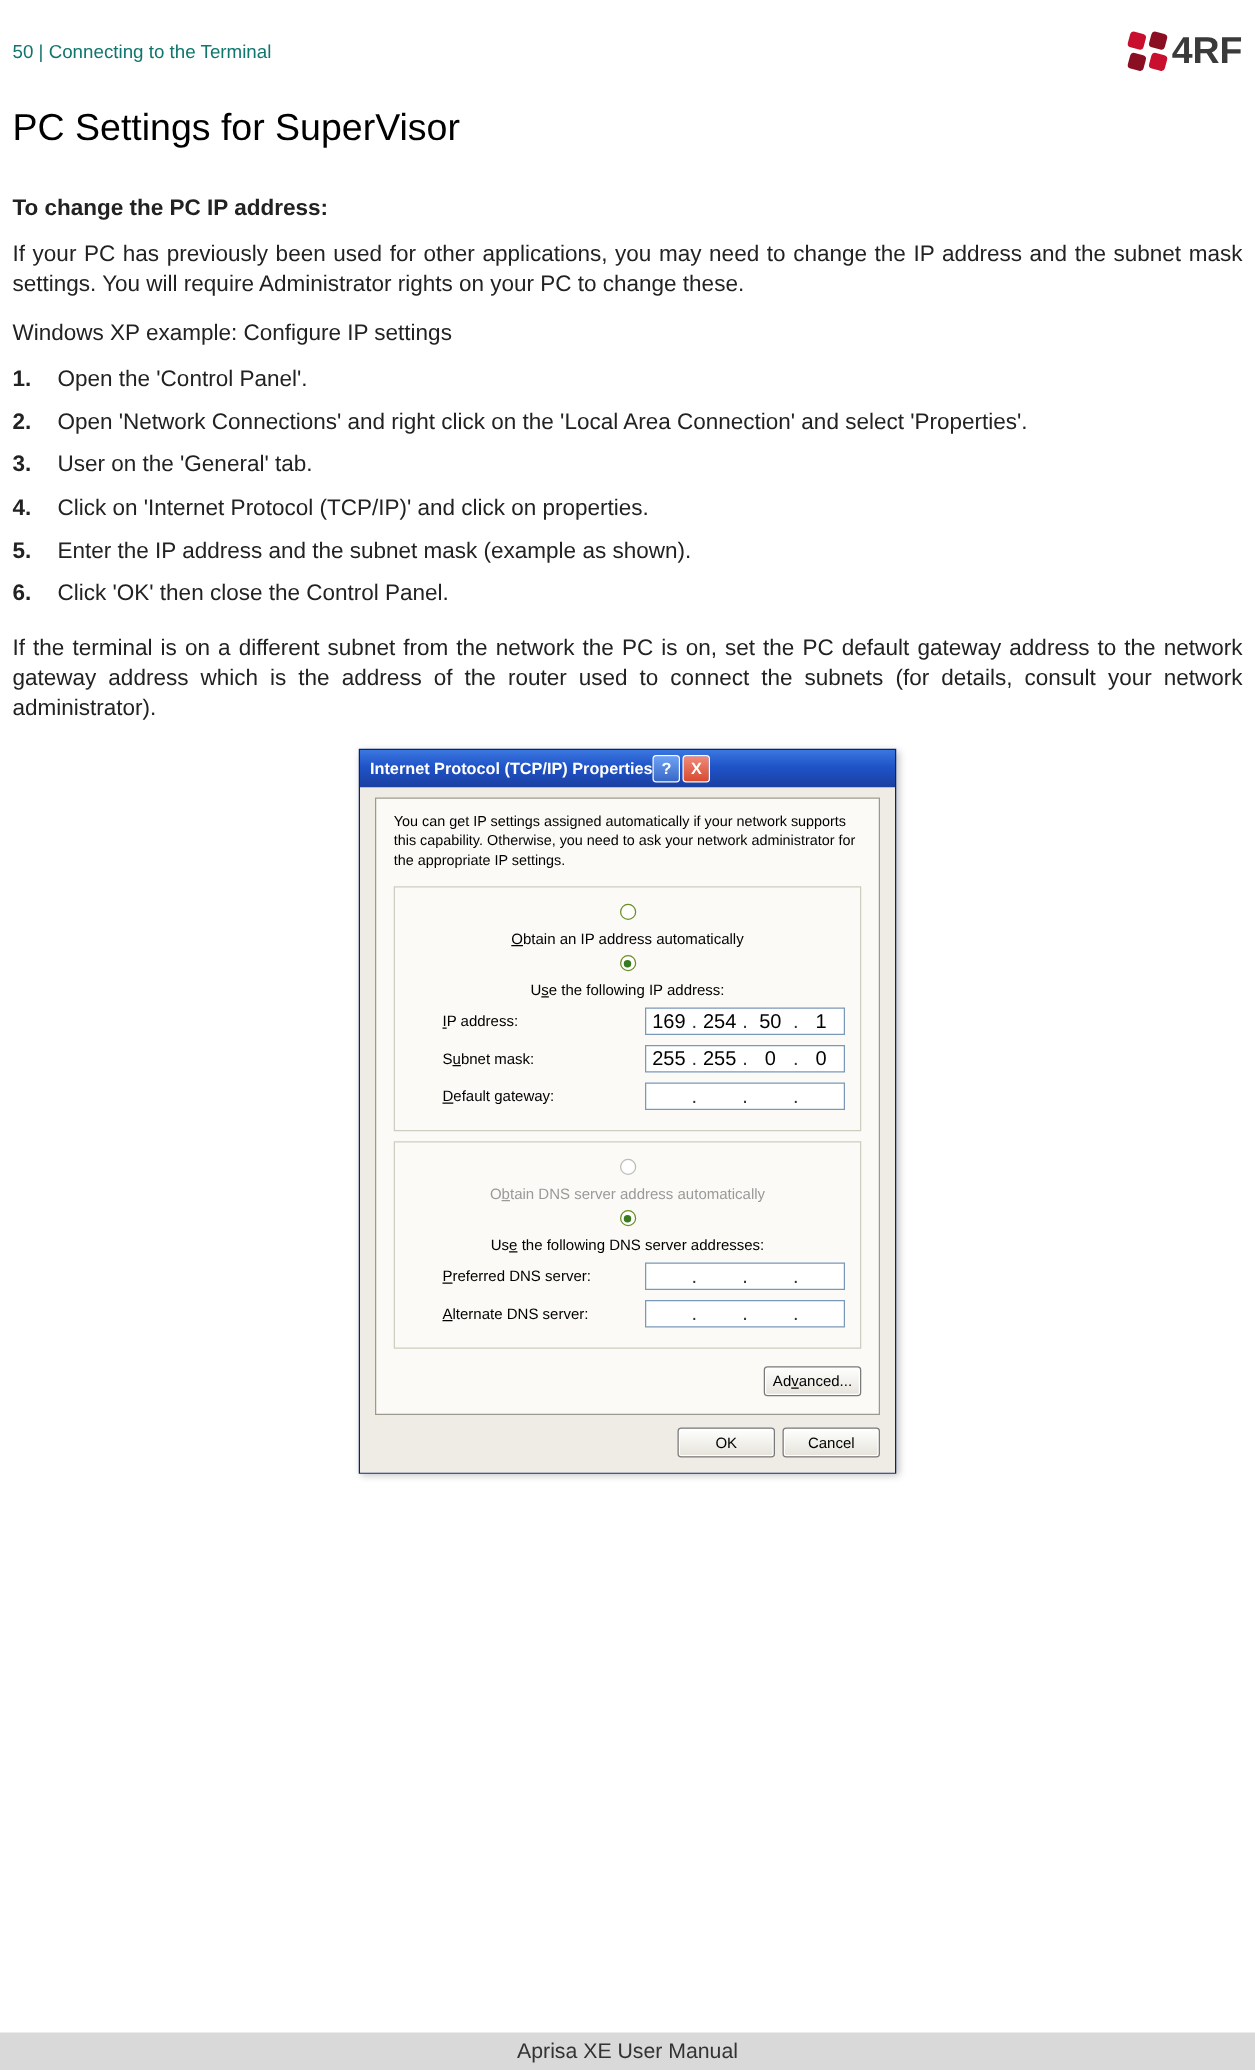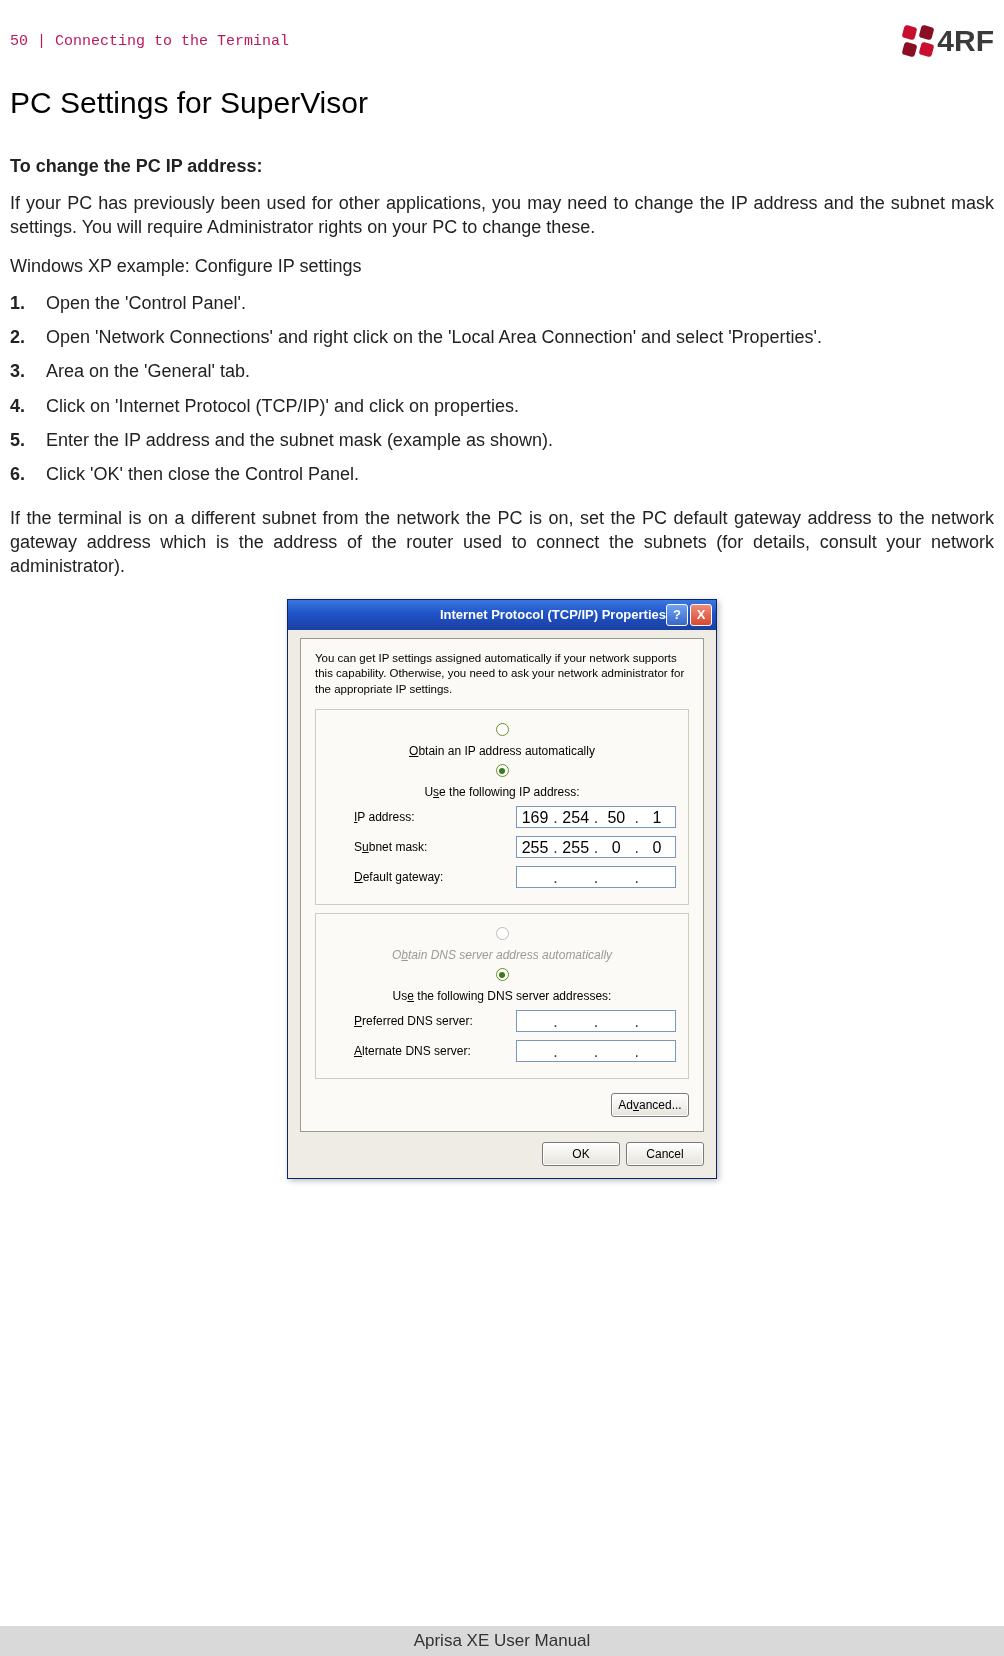--- a/index.html
+++ b/index.html
@@ -15,22 +15,22 @@
     padding: 24px 10px 0 10px;
   }
   .hdr {
     display: flex;
     justify-content: space-between;
     align-items: center;
     margin-bottom: 28px;
   }
   .hdr-left {
     font-size: 15px;
-    font-family: Liberation Mono, monospace;
-    color: #be185d;
+    font-family: Liberation Sans, sans-serif;
+    color: #0f766e;
   }
   .logo { display: flex; align-items: center; gap: 4px; }
   .logo-dots { width: 30px; height: 30px; position: relative; }
   .logo-dots span {
     position: absolute; width: 13px; height: 13px; border-radius: 3px;
     transform: rotate(15deg);
   }
   .d1 { background:#c8102e; top:0; left:0; }
   .d2 { background:#8a0f22; top:0; right:0; }
   .d3 { background:#8a0f22; bottom:0; left:0; }
@@ -81,21 +81,21 @@
     border: 1px solid #0a246a;
     background: linear-gradient(#e9e7e3,#e9e7e3);
     font-family: Tahoma, sans-serif;
     font-size: 12px;
     color:#000;
     box-shadow: 2px 2px 6px rgba(0,0,0,.25);
   }
   .xp-titlebar {
     height: 30px;
     background: linear-gradient(#3b77e0,#1f53c8 45%,#1b3fa0);
-    display:flex; align-items:center; justify-content:flex-end;
+    display:flex; align-items:center; justify-content:flex-start;
     padding: 0 4px 0 8px;
     color:#fff;
     font-weight:700;
     font-size:13px;
   }
   .xp-titlebar .btns { display:flex; gap:2px; }
   .xp-btn {
     width:22px; height:22px; border:1px solid #fff; border-radius:3px;
     display:flex; align-items:center; justify-content:center;
     font-weight:700; font-size:13px;
@@ -118,21 +118,21 @@
   .fieldset {
     border:1px solid #cfccc0; padding: 10px 12px 12px 12px; margin-bottom:8px;
   }
   .radio-row { display:flex; align-items:center; gap:8px; padding:3px 0; font-size:12px;flex-direction:column; }
   .radio {
     width:13px; height:13px; border:1px solid #6b8e23; border-radius:50%;
     display:inline-flex; align-items:center; justify-content:center; background:#fff;
   }
   .radio.sel::after{ content:""; width:6px; height:6px; border-radius:50%; background:#3a7a1e; }
   .radio.dis { border-color:#bbb; }
-  .radio.dis + span { color:#9a9a9a;font-style:italic; }
+  .radio.dis + span { color:#9a9a9a; }
   .kv { display:flex; align-items:center; justify-content:space-between; padding:4px 0 4px 26px; font-size:12px; }
   .kv .lbl { white-space:nowrap; }
   .ipbox {
     border:1px solid #7a98b8; background:#fff; width:160px; height:22px;
     display:flex; align-items:flex-end; justify-content:space-evenly;
     font-family: Liberation Sans, sans-serif; font-size:16px;
   }
   .ipbox span.oct { width:30px; text-align:center; }
   .ipbox span.dot { color:#333; }
   .btn-row { display:flex; justify-content:flex-end; gap:6px; padding-top:10px; }
@@ -174,21 +174,21 @@
 
   <h1>PC Settings for SuperVisor</h1>
 
   <p class="bold-lead">To change the PC IP address:</p>
   <p class="body">If your PC has previously been used for other applications, you may need to change the IP address and the subnet mask settings. You will require Administrator rights on your PC to change these.</p>
   <p class="body nogap">Windows XP example: Configure IP settings</p>
 
   <ol class="steps">
     <li>Open the 'Control Panel'.</li>
     <li>Open 'Network Connections' and right click on the 'Local Area Connection' and select 'Properties'.</li>
-    <li>Area on the 'General' tab.</li>
+    <li>User on the 'General' tab.</li>
     <li>Click on 'Internet Protocol (TCP/IP)' and click on properties.</li>
     <li>Enter the IP address and the subnet mask (example as shown).</li>
     <li>Click 'OK' then close the Control Panel.</li>
   </ol>
 
   <p class="body">If the terminal is on a different subnet from the network the PC is on, set the PC default gateway address to the network gateway address which is the address of the router used to connect the subnets (for details, consult your network administrator).</p>
 
   <div class="dialog-wrap">
     <div class="xp-dialog">
       <div class="xp-titlebar">

